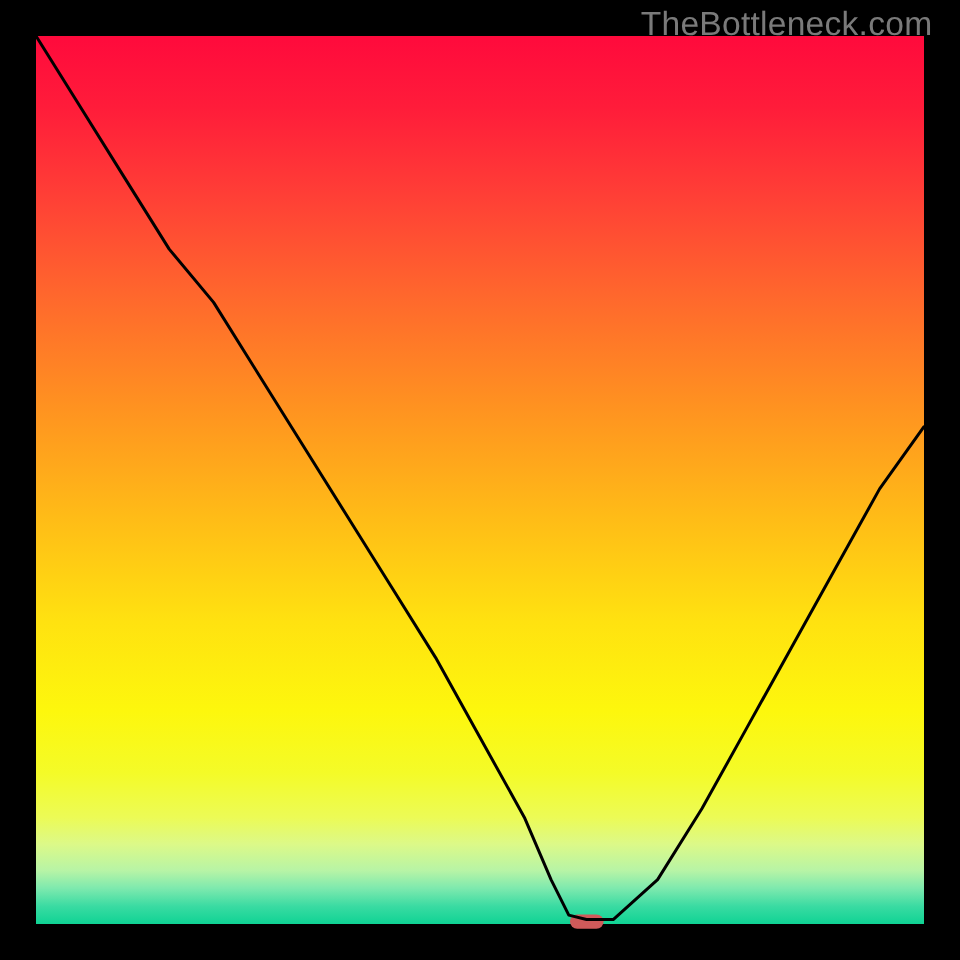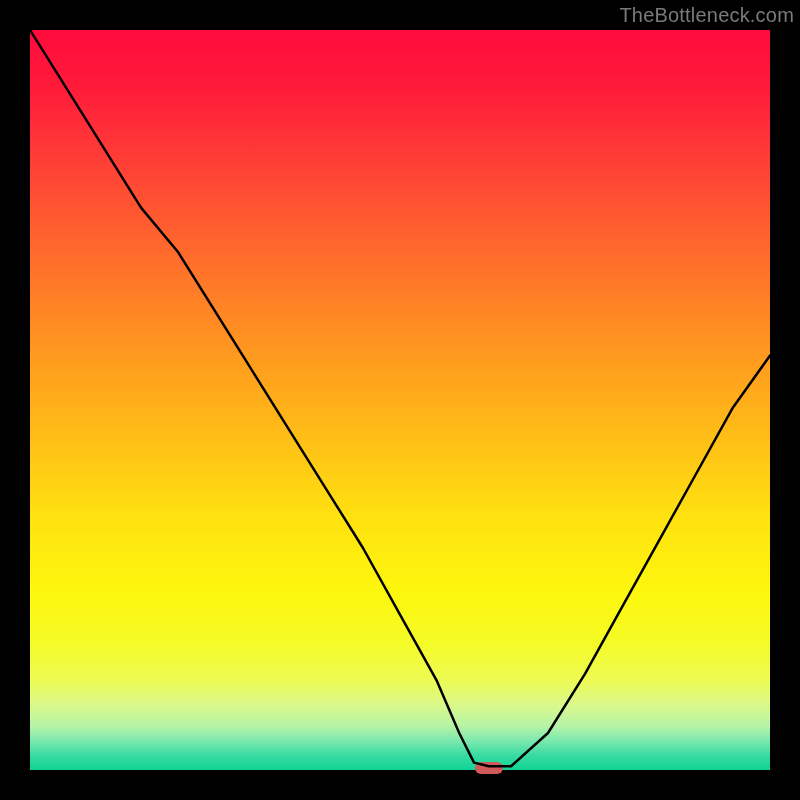--- a/index.html
+++ b/index.html
@@ -13,23 +13,23 @@
   }
   .frame {
     position: relative;
     width: 800px;
     height: 800px;
     background: #000;
   }
   .watermark {
     position: absolute;
     top: 4px;
-    right: 6px;
+    right: 23px;
     color: #7a7a7a;
-    font-size: 20px;
+    font-size: 28px;
     letter-spacing: 0.2px;
     z-index: 50;
   }
   
   .plot-area {
     position: absolute;
     left: 30px;
     top: 30px;
     width: 740px;   
     height: 740px;

